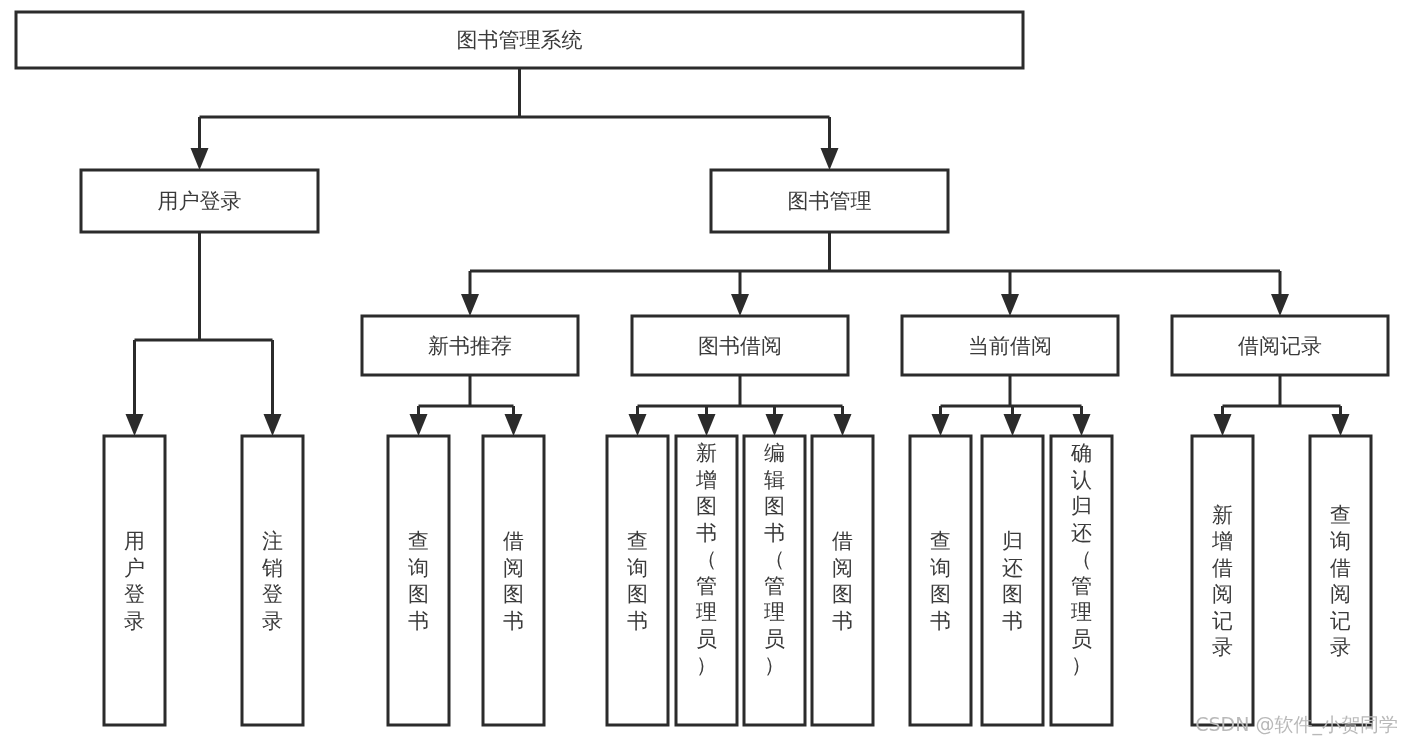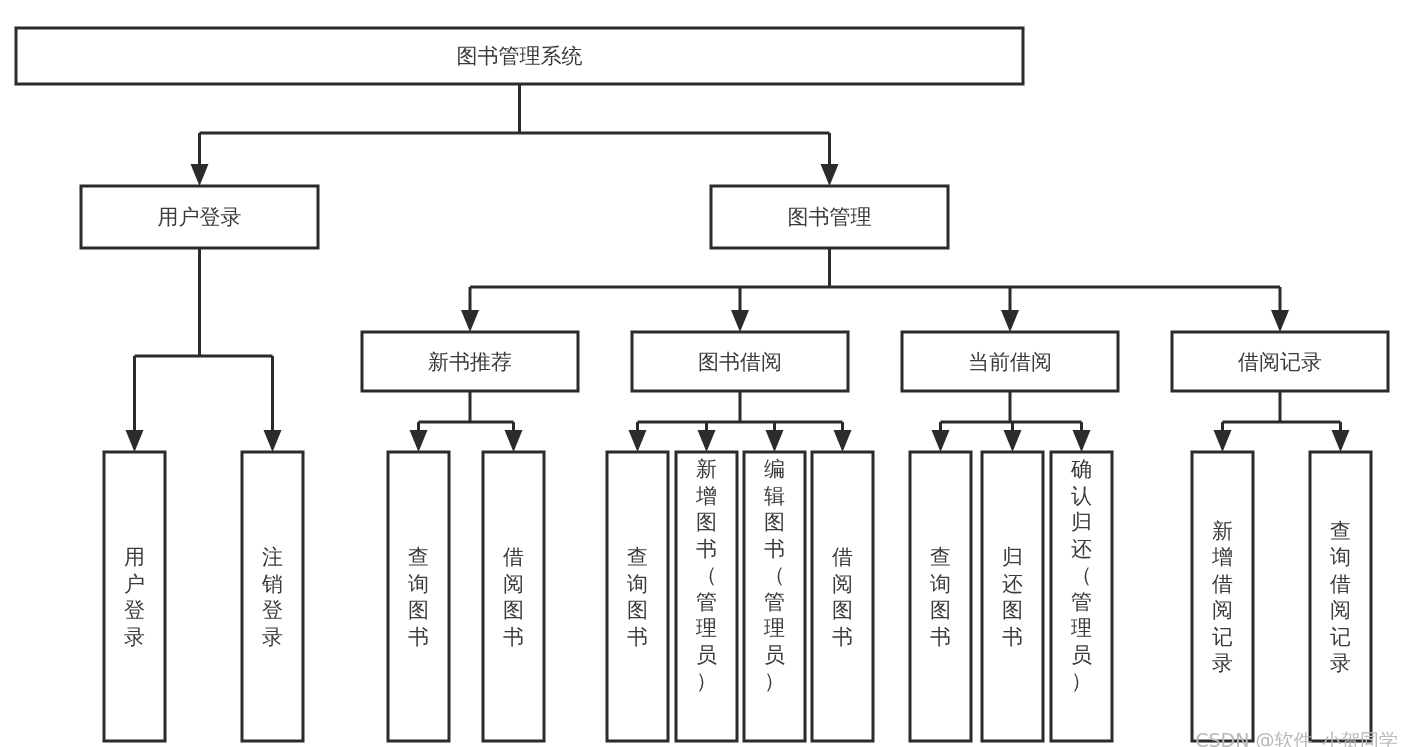--- a/index.html
+++ b/index.html
@@ -10,21 +10,21 @@
   body {
     width: 1405px;
     height: 747px;
     position: relative;
     font-family: "DejaVu Sans", "Liberation Sans", sans-serif;
     overflow: hidden;
   }
   #diagram-root {
     position: absolute;
     left: 0;
-    top: 16px;
+    top: 0;
     width: 1405px;
     height: 729px;
   }
   svg.flow {
     display: block;
     width: 1405px;
     height: 747px;
   }
   .node-rect {
     fill: #ffffff;

